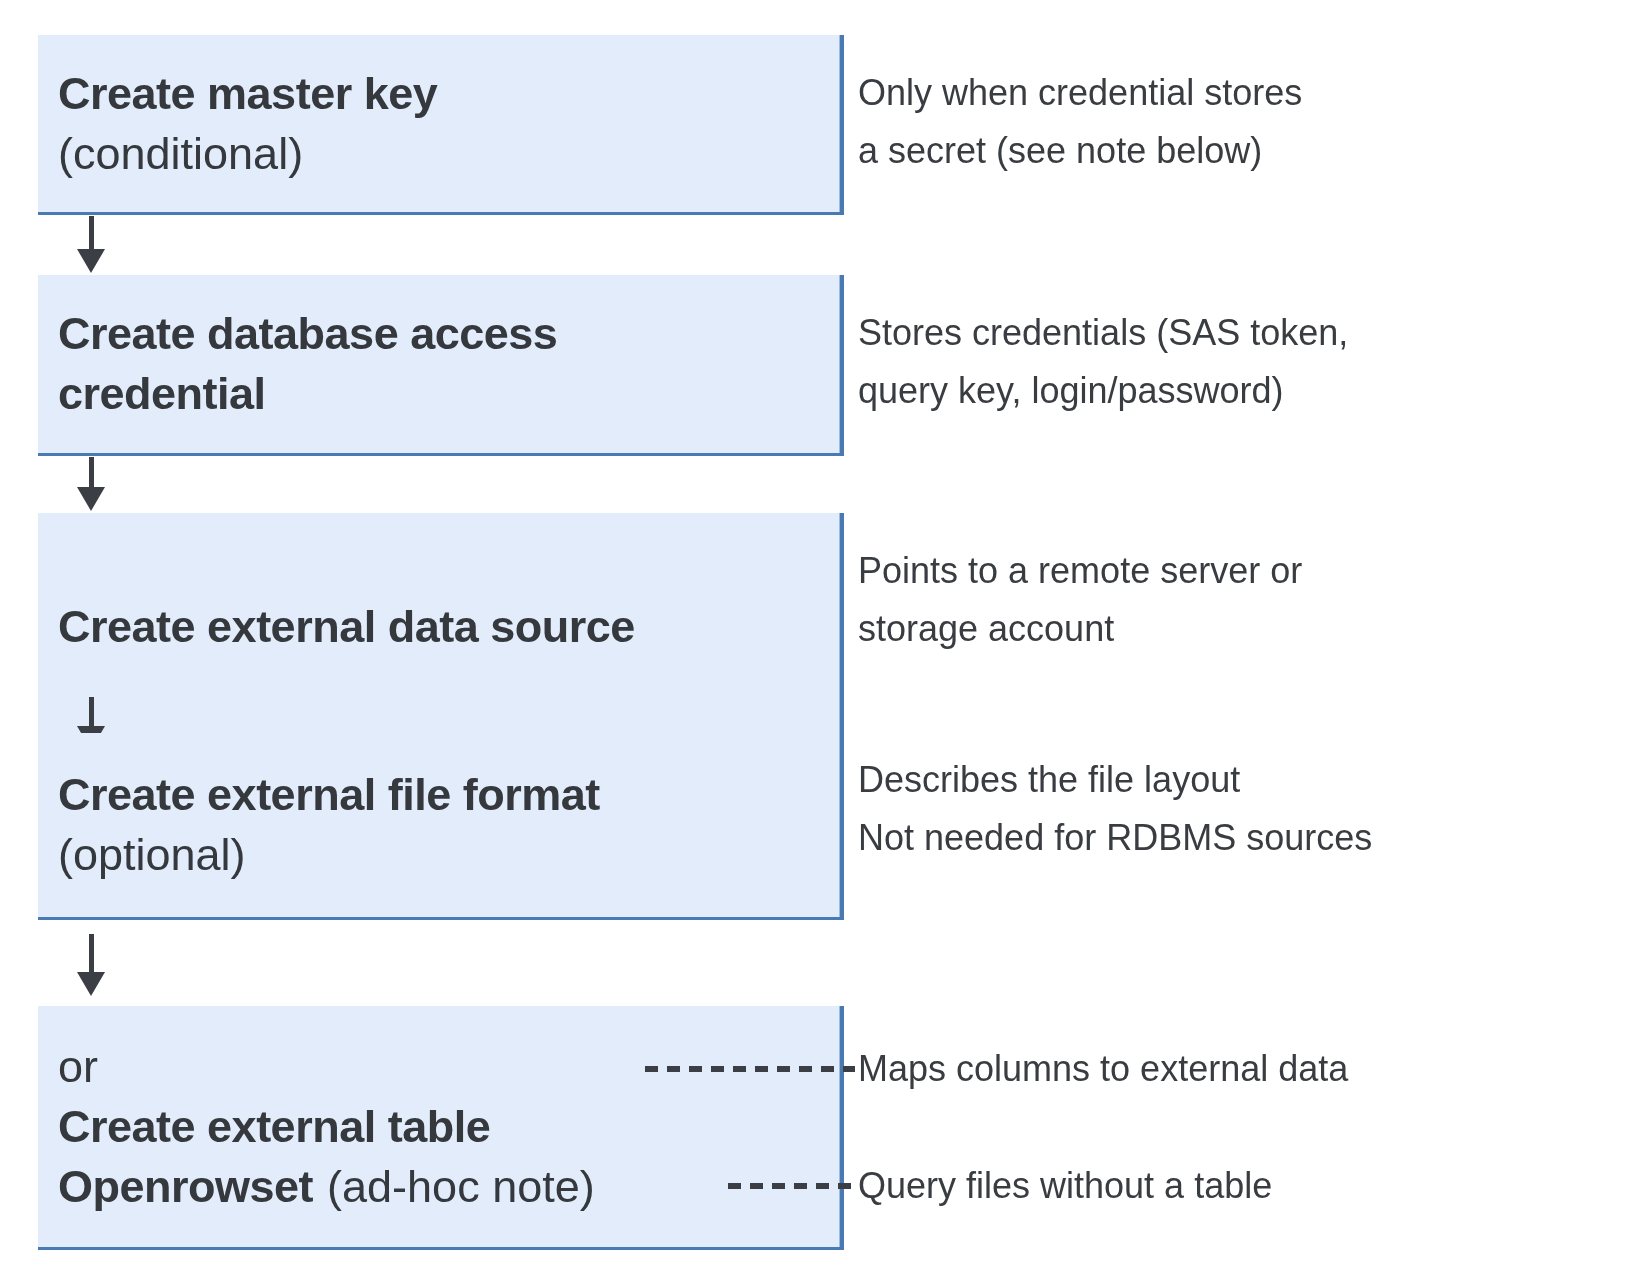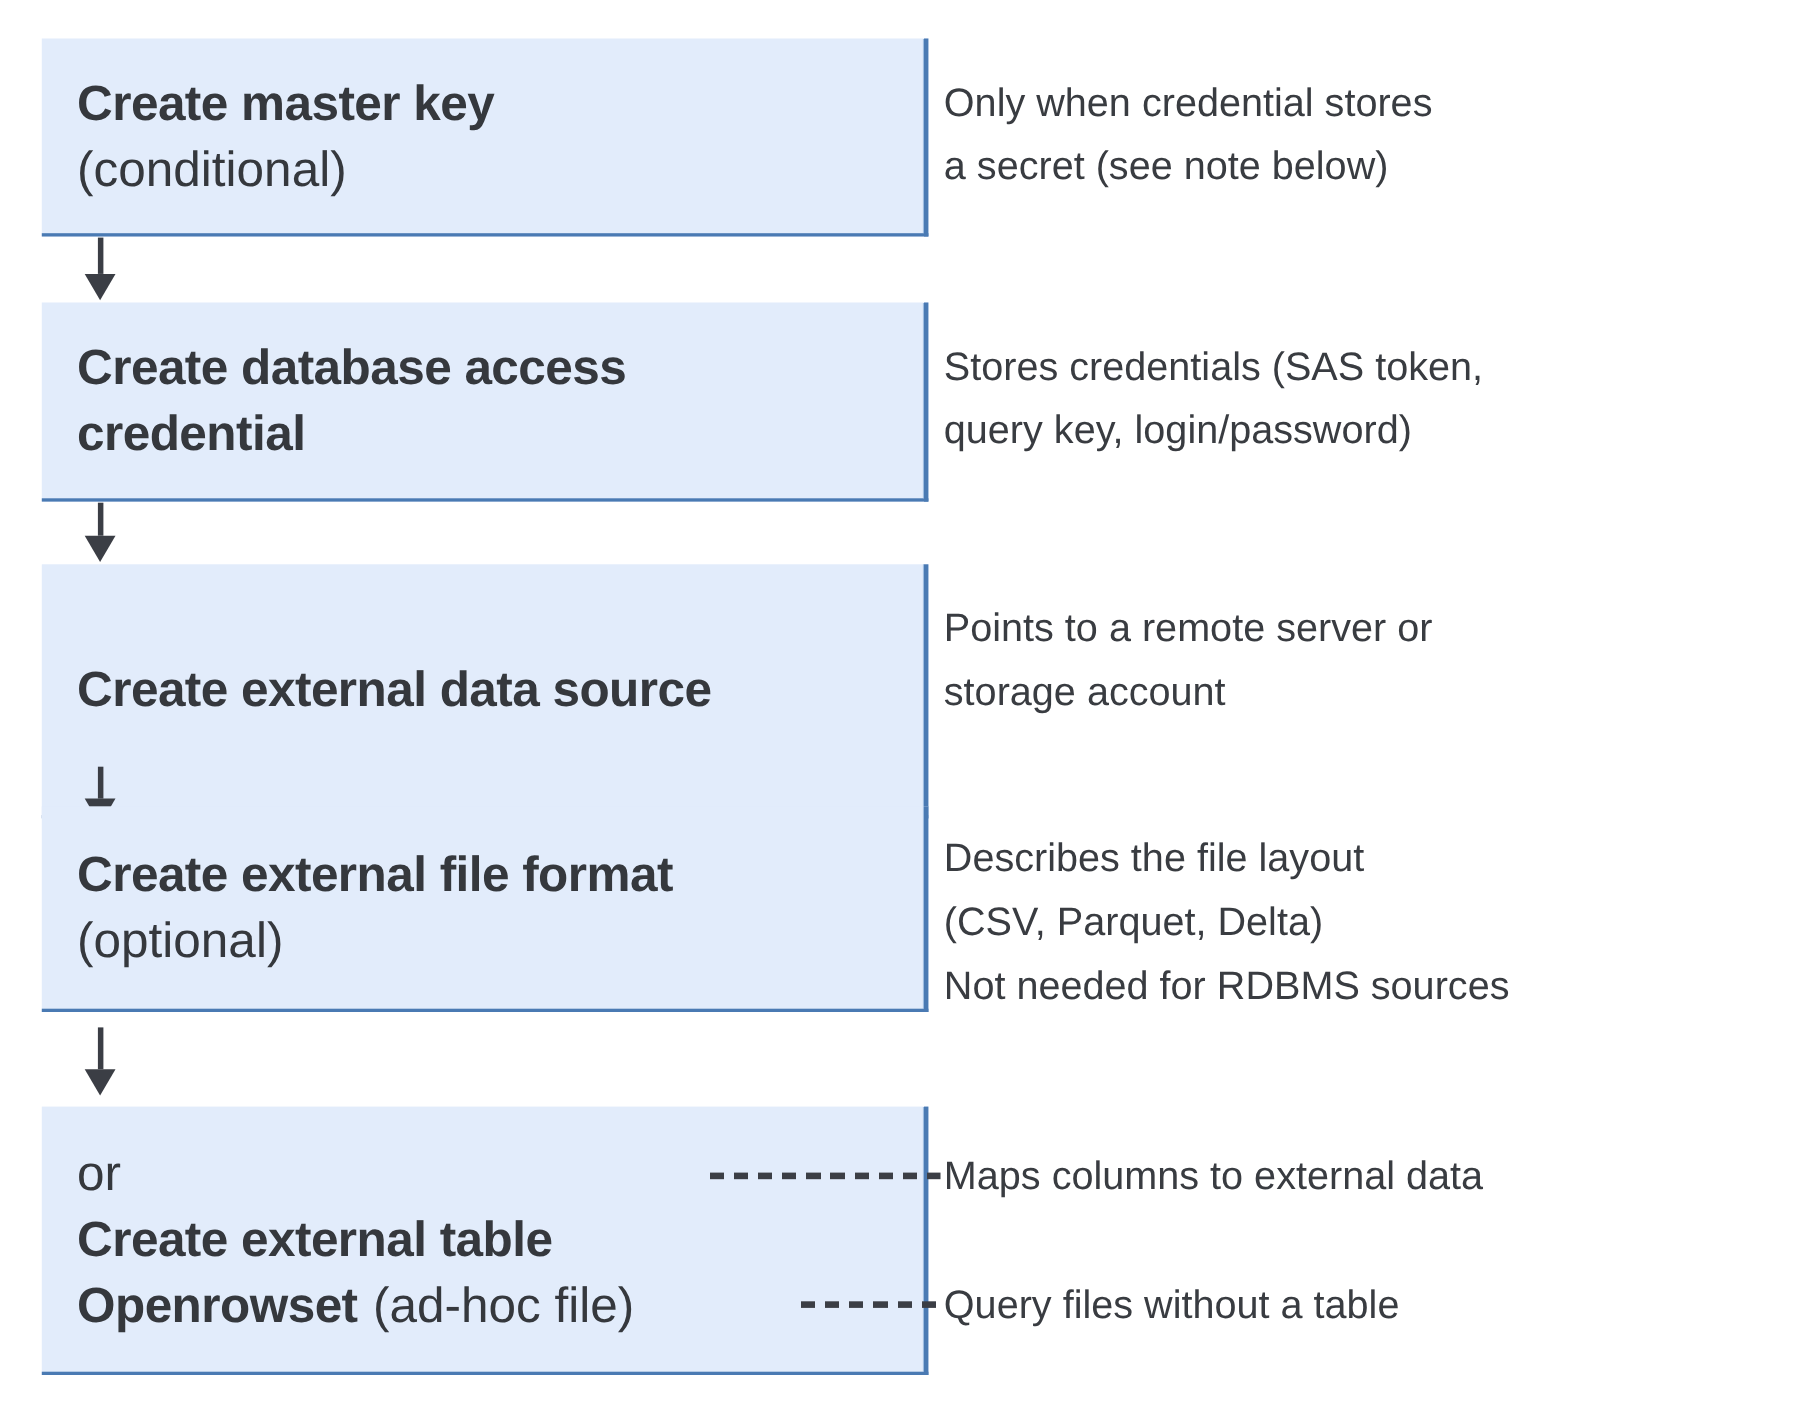--- a/index.html
+++ b/index.html
@@ -16,21 +16,21 @@
     left: 38px;
     width: 806px;
     box-sizing: border-box;
     background: #e2ecfb;
     border-right: 4px solid #4a7ab3;
     border-bottom: 3px solid #4a7ab3;
     box-shadow: inset -1px 0 0 #9dbce0;
     display: flex;
     flex-direction: column;
     justify-content: center;
-    padding-left: 32px;
+    padding-left: 20px;
     font-size: 45px;
     line-height: 60px;
   }
   .step-box .line { white-space: nowrap; }
   .b { font-weight: 700; letter-spacing: -0.5px; }
 
   .box1 { top: 35px;   height: 180px; }
   .box2 { top: 275px;  height: 181px; }
   .box3 { top: 513px;  height: 231px; }
   .box4 { top: 733px;  height: 187px; }
@@ -124,21 +124,21 @@
   </div>
 
   <div class="arrow arrow4">
     <div class="stem"></div>
     <div class="head"></div>
   </div>
 
   <div class="step-box box5">
     <div class="line">or</div>
     <div class="line b">Create external table</div>
-    <div class="line"><span class="b">Openrowset</span><span class="q">(ad-hoc file)</span></div>
+    <div class="line"><span class="b">Openrowset</span><span class="q">(ad-hoc note)</span></div>
   </div>
 
   <div class="dash dashA"></div>
   <div class="dash dashB"></div>
 
   <div class="note note1">
     <div>Only when credential stores</div>
     <div>a secret (see note below)</div>
   </div>
 
@@ -147,20 +147,19 @@
     <div>query key, login/password)</div>
   </div>
 
   <div class="note note3">
     <div>Points to a remote server or</div>
     <div>storage account</div>
   </div>
 
   <div class="note note4">
     <div>Describes the file layout</div>
-    <div>(CSV, Parquet, Delta)</div>
     <div>Not needed for RDBMS sources</div>
   </div>
 
   <div class="note note5a">Maps columns to external data</div>
   <div class="note note5b">Query files without a table</div>
 
 </div>
 
 </body></html>

